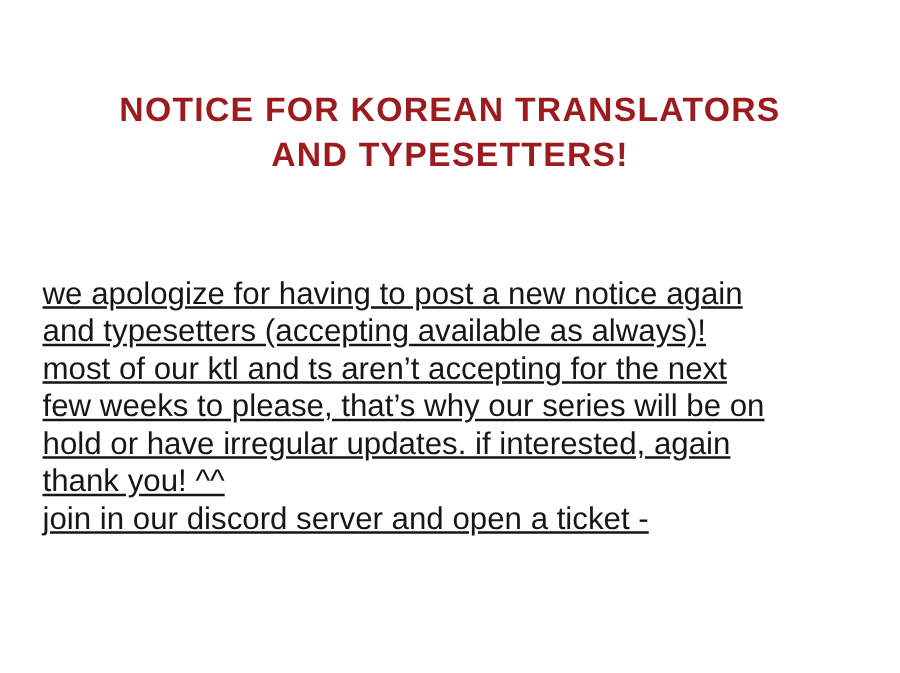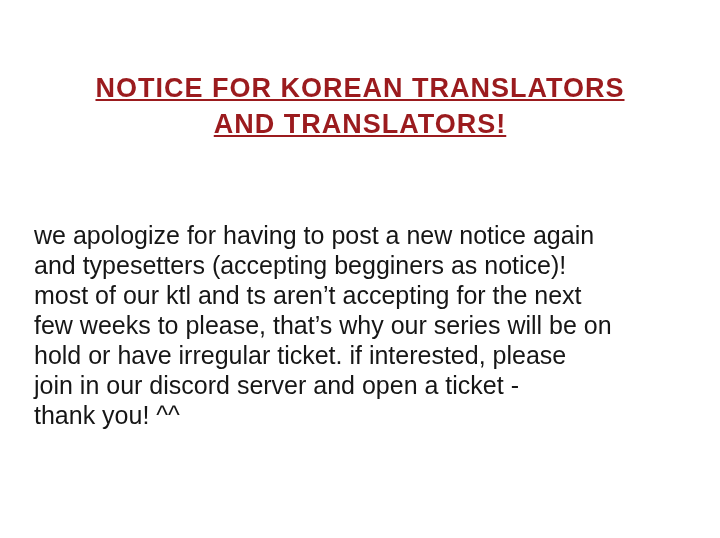--- a/index.html
+++ b/index.html
@@ -24,50 +24,50 @@
     text-align: center;
     color: #9b1b1e;
     font-size: 27px;
     font-weight: bold;
     line-height: 36px;
     letter-spacing: 1px;
   }
   .title-line {
     display: block;
     white-space: nowrap;
-    text-decoration: underline;
   }
   .notice-body {
     position: absolute;
     top: 220px;
     left: 34px;
     right: 10px;
     color: #161616;
     font-size: 25px;
     line-height: 30px;
     letter-spacing: 0px;
   }
   .body-line {
     display: block;
     white-space: nowrap;
+    text-decoration: underline;
   }
 </style>
 </head>
 <body>
 
 <div class="page">
 
   <h1 class="notice-title">
     <span class="title-line">NOTICE FOR KOREAN TRANSLATORS</span>
-    <span class="title-line">AND TRANSLATORS!</span>
+    <span class="title-line">AND TYPESETTERS!</span>
   </h1>
 
   <div class="notice-body">
     <span class="body-line">we apologize for having to post a new notice again</span>
-    <span class="body-line">and typesetters (accepting begginers as notice)!</span>
+    <span class="body-line">and typesetters (accepting available as always)!</span>
     <span class="body-line">most of our ktl and ts aren’t accepting for the next</span>
     <span class="body-line">few weeks to please, that’s why our series will be on</span>
-    <span class="body-line">hold or have irregular ticket. if interested, please</span>
+    <span class="body-line">hold or have irregular updates. if interested, again</span>
+    <span class="body-line">thank you! ^^</span>
     <span class="body-line">join in our discord server and open a ticket -</span>
-    <span class="body-line">thank you! ^^</span>
   </div>
 
 </div>
 
 </body></html>

